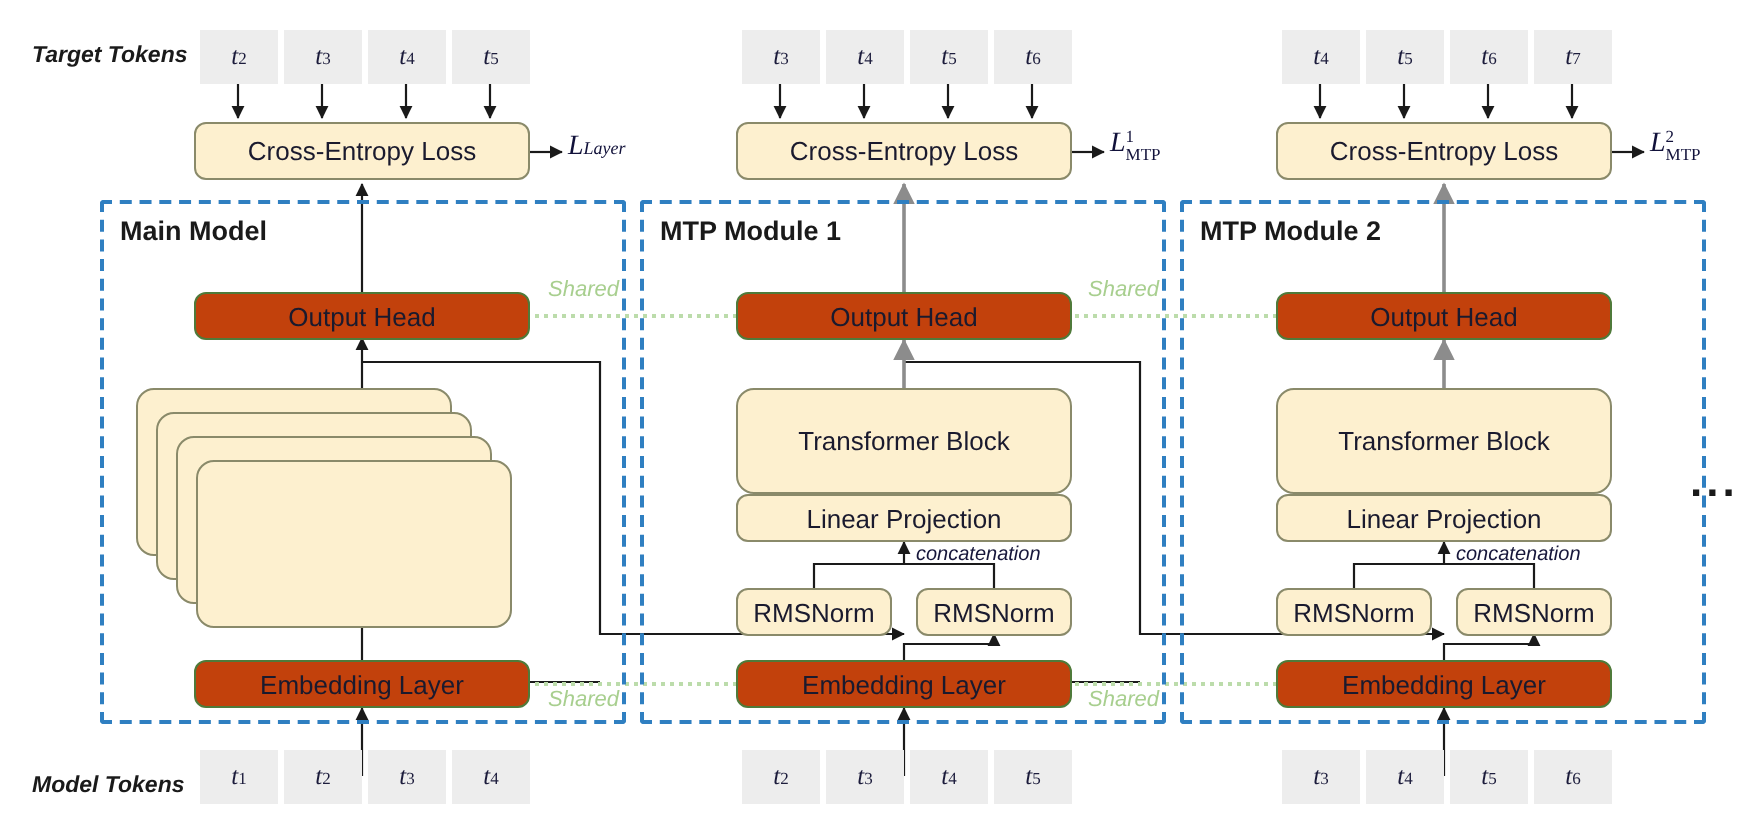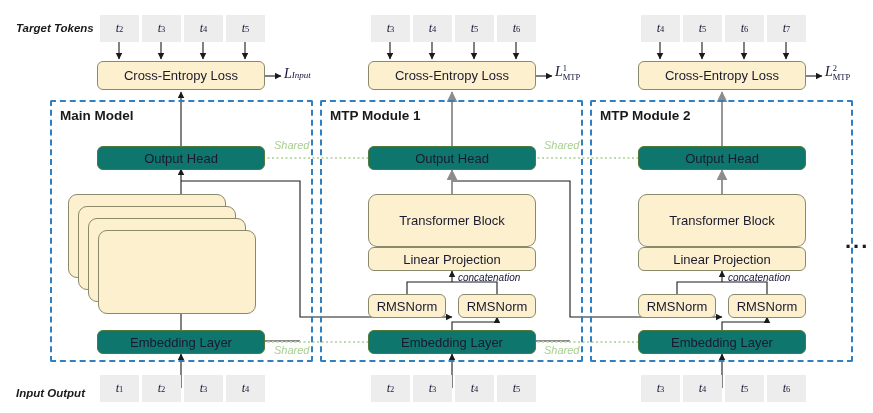--- a/index.html
+++ b/index.html
@@ -11,21 +11,21 @@
        font-style:italic;}
   .tok sub{font-style:normal;font-size:8.5px;}
 
   .rowlabel{position:absolute;font-size:11.5px;font-style:italic;font-weight:bold;
             color:#1a1a1a;white-space:nowrap;font-family:"Liberation Sans",sans-serif;}
 
   .box{position:absolute;box-sizing:border-box;display:flex;align-items:center;
        justify-content:center;border-radius:6px;font-size:13px;color:#1a1a2e;
        white-space:nowrap;}
   .yellow{background:#fdf0cf;border:1.2px solid #8a8a6a;box-shadow:0 0 0 0 transparent;}
-  .green{background:#0f766e;border:1.2px solid #4f7a3a;}
+  .green{background:#c2410c;border:1.2px solid #4f7a3a;}
 
   .stackcard{position:absolute;box-sizing:border-box;background:#fdf0cf;
              border:1.2px solid #8a8a6a;border-radius:9px;}
 
   .modbox{position:absolute;box-sizing:border-box;border:2.5px dashed #2f7fc1;
           background:transparent;border-radius:2px;}
 
   .modtitle{position:absolute;font-size:13.5px;font-weight:bold;color:#1a1a1a;white-space:nowrap;}
   .modsub{position:absolute;font-size:10.5px;font-style:italic;color:#1a1a1a;white-space:nowrap;}
   .modsub sup{font-size:7.5px;}
@@ -127,21 +127,21 @@
 
     <g stroke="#bcdcab" stroke-width="2" stroke-dasharray="2,2.5" fill="none">
       <line x1="263" y1="158" x2="382" y2="158"></line>
       <line x1="533" y1="158" x2="652" y2="158"></line>
       <line x1="263" y1="342" x2="382" y2="342"></line>
       <line x1="533" y1="342" x2="652" y2="342"></line>
     </g>
   </svg>
 
   <div class="rowlabel" style="left:16px;top:22px;">Target Tokens</div>
-  <div class="rowlabel" style="left:16px;top:387px;">Input Output</div>
+  <div class="rowlabel" style="left:16px;top:387px;">Model Tokens</div>
 
   <div class="tok" style="left:100px;top:15px;width:39px;height:27px;">
       <i>t</i>
       <sub>2</sub>
     </div>
   <div class="tok" style="left:142px;top:15px;width:39px;height:27px;">
       <i>t</i>
       <sub>3</sub>
     </div>
   <div class="tok" style="left:184px;top:15px;width:39px;height:27px;">
@@ -236,21 +236,21 @@
   <div class="tok" style="left:767px;top:375px;width:39px;height:27px;">
       <i>t</i>
       <sub>6</sub>
     </div>
 
   <div class="box yellow" style="left:97px;top:61px;width:168px;height:29px;">Cross-Entropy Loss</div>
   <div class="box yellow" style="left:368px;top:61px;width:168px;height:29px;">Cross-Entropy Loss</div>
   <div class="box yellow" style="left:638px;top:61px;width:168px;height:29px;">Cross-Entropy Loss</div>
 
   <div class="loss" style="left:284px;top:66px;">
-    <span class="scr">L</span><span class="subonly">Input</span>
+    <span class="scr">L</span><span class="subonly">Layer</span>
   </div>
   <div class="loss" style="left:555px;top:64px;">
     <span class="scr">L</span><span class="sb"><span>1</span><span>MTP</span></span>
   </div>
   <div class="loss" style="left:825px;top:64px;">
     <span class="scr">L</span><span class="sb"><span>2</span><span>MTP</span></span>
   </div>
 
   <div class="modbox" style="left:50px;top:100px;width:263px;height:262px;"></div>
   <div class="modbox" style="left:320px;top:100px;width:263px;height:262px;"></div>

